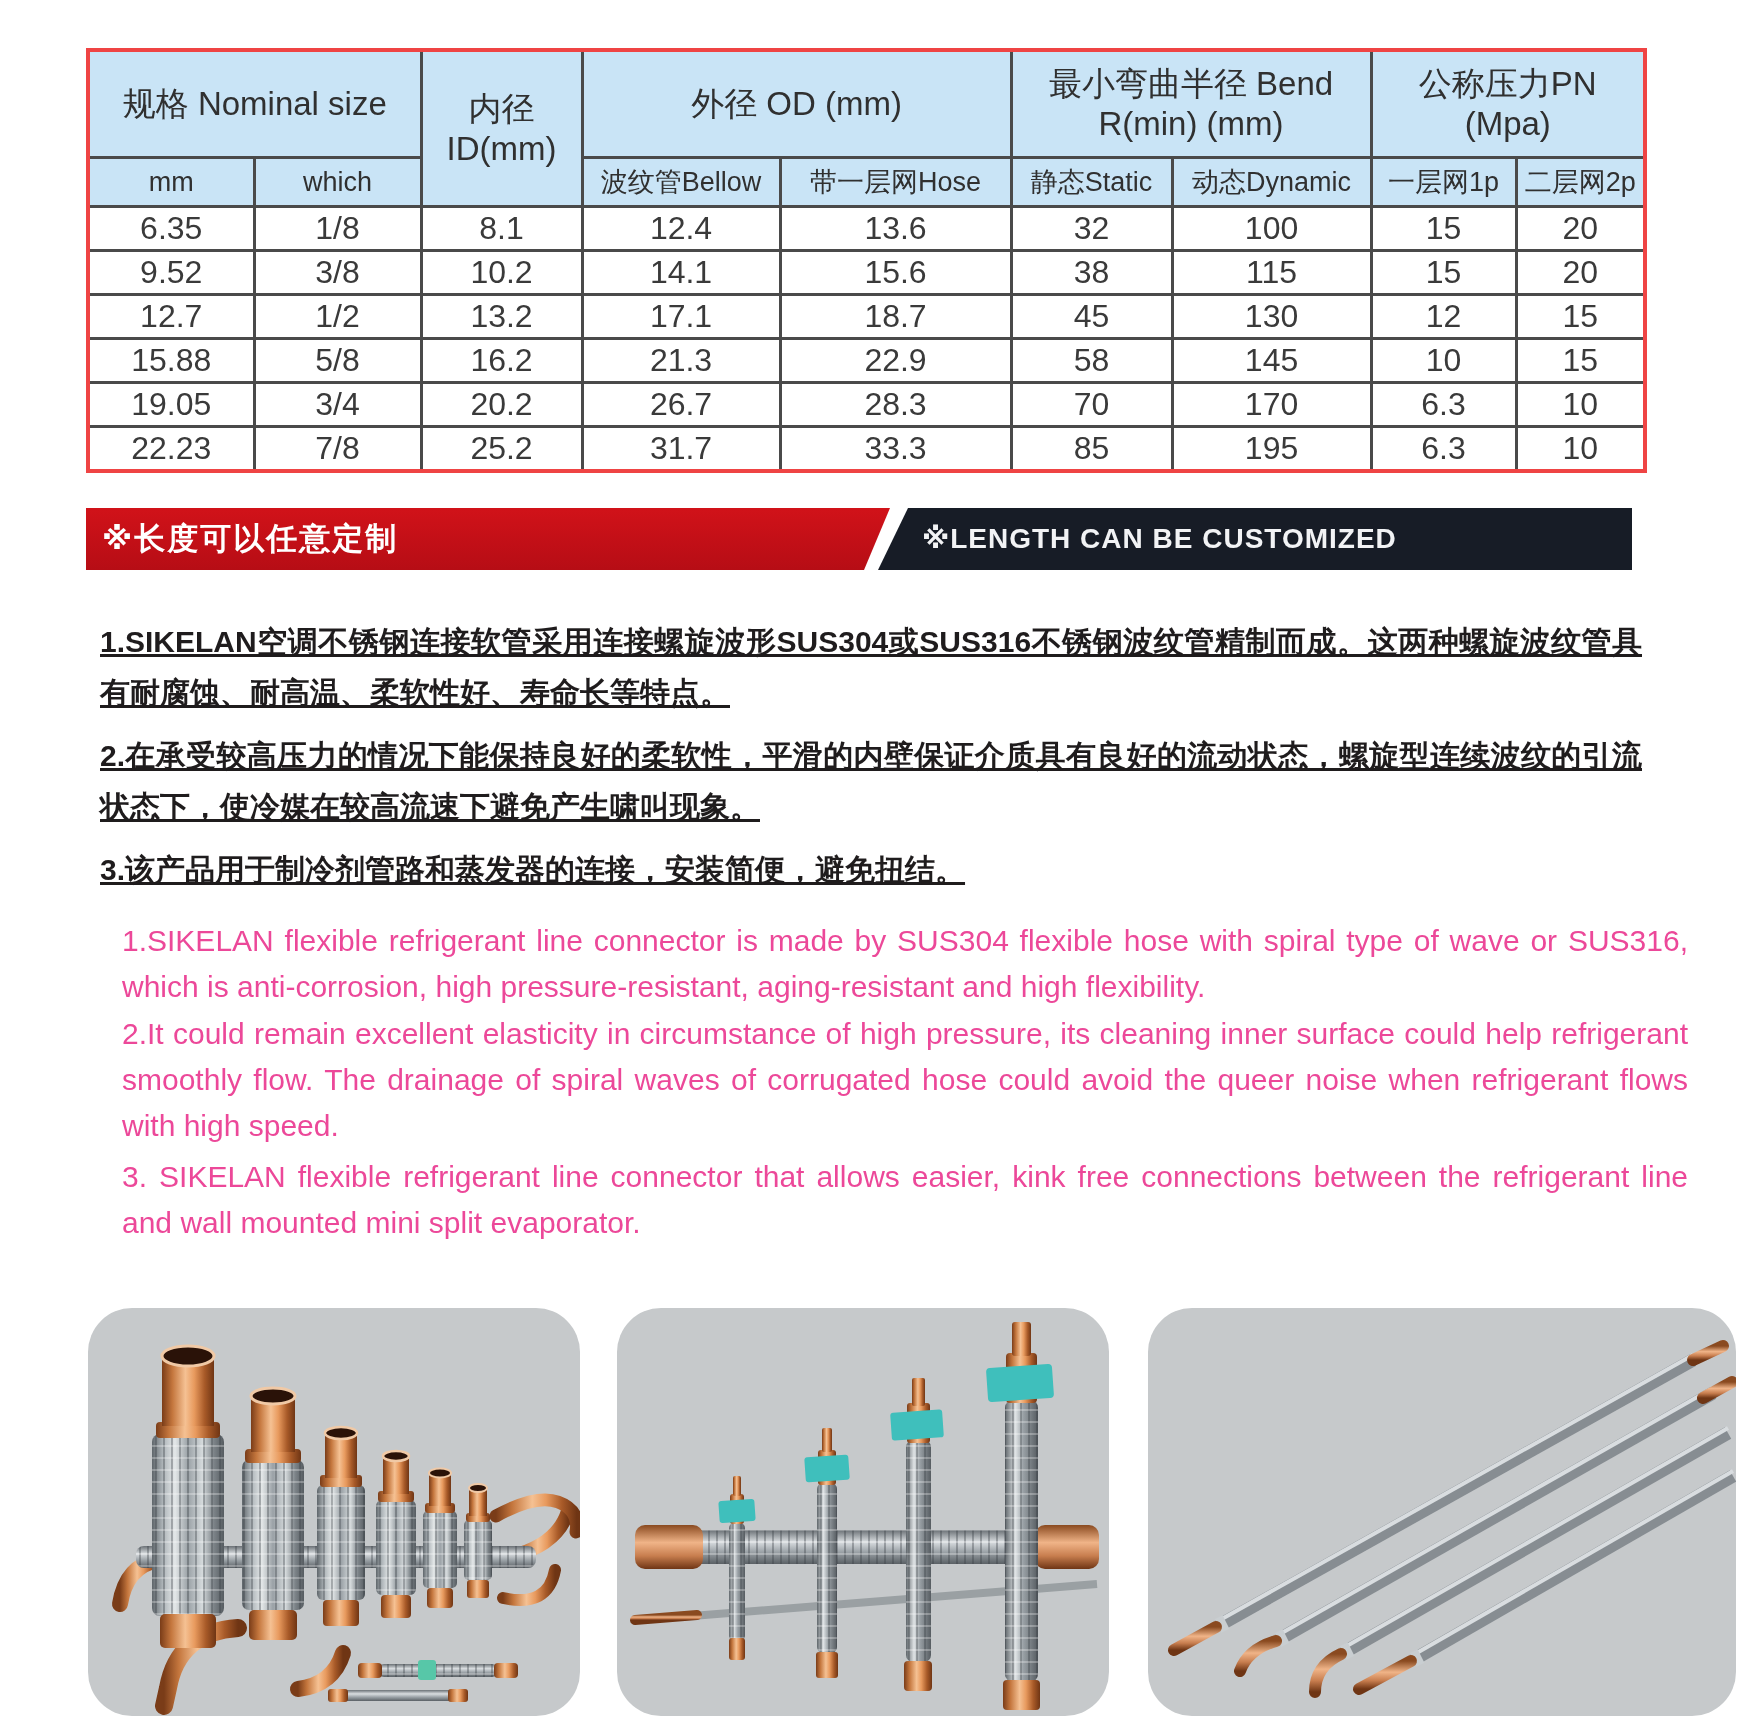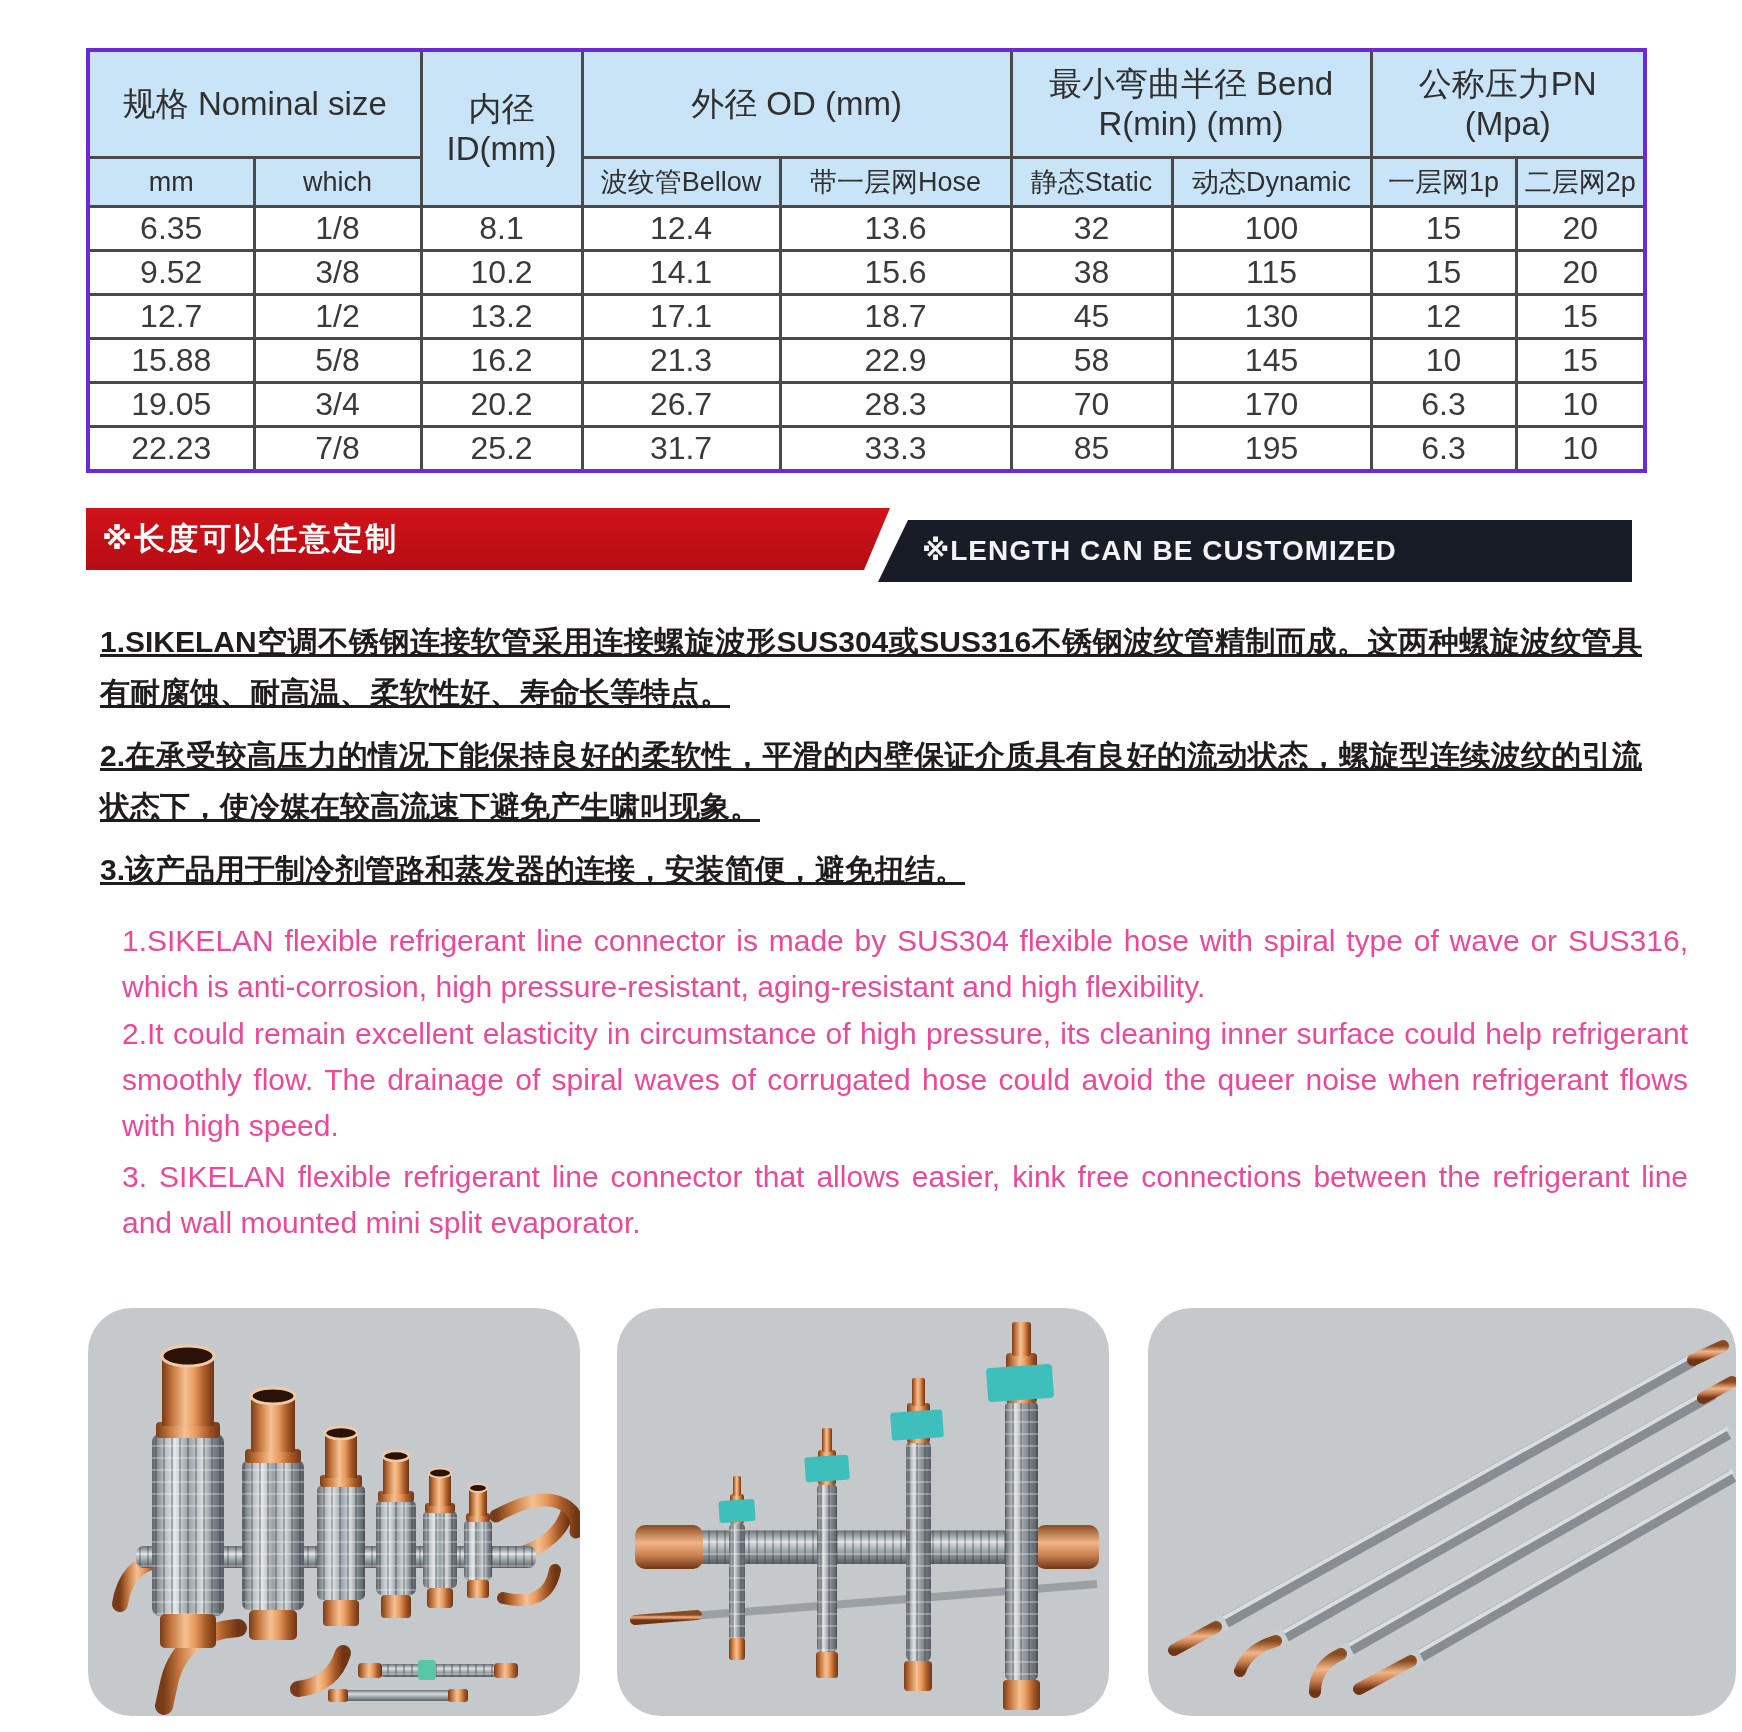--- a/index.html
+++ b/index.html
@@ -6,21 +6,21 @@
   body{
     width:1742px;height:1732px;position:relative;background:#ffffff;
     font-family:"Liberation Sans","DejaVu Sans",sans-serif;
     -webkit-font-smoothing:antialiased;
   }
 
   
   .spec-table-wrap{position:absolute;left:86px;top:48px;}
   table.spec{
     border-collapse:collapse;table-layout:fixed;width:1560px;
-    border:4px solid #6d28d9;background:#ffffff;
+    border:4px solid #ef4444;background:#ffffff;
   }
   table.spec th,table.spec td{
     border:3px solid #4a4a4a;text-align:center;vertical-align:middle;
     padding:0;overflow:hidden;
   }
   table.spec th{
     background:#c9e4f6;color:#303030;font-weight:normal;
   }
   tr.h1 th{font-size:33px;line-height:40px;height:104px;}
   tr.h2 th{font-size:27px;height:46px;}
@@ -30,21 +30,21 @@
   
   .banner{position:absolute;left:86px;top:508px;width:1546px;height:62px;}
   .banner-red{
     position:absolute;left:0;top:0;width:804px;height:62px;
     background:linear-gradient(#d11219,#b60d15);
     clip-path:polygon(0 0,100% 0,calc(100% - 26px) 100%,0 100%);
     color:#ffffff;font-size:31px;font-weight:bold;line-height:62px;
     padding-left:16px;box-sizing:border-box;letter-spacing:2px;
   }
   .banner-dark{
-    position:absolute;left:790px;top:12px;width:756px;height:62px;
+    position:absolute;left:790px;top:0;width:756px;height:62px;
     background:#171c26;
     clip-path:polygon(32px 0,100% 0,100% 100%,2px 100%);
     color:#f2f3f5;font-size:28px;font-weight:600;line-height:62px;
     padding-left:46px;box-sizing:border-box;letter-spacing:1px;
   }
 
   
   .cn-text{
     position:absolute;left:88px;top:604px;width:1566px;
     font-size:30px;font-weight:bold;color:#1f1c1d;line-height:51px;

